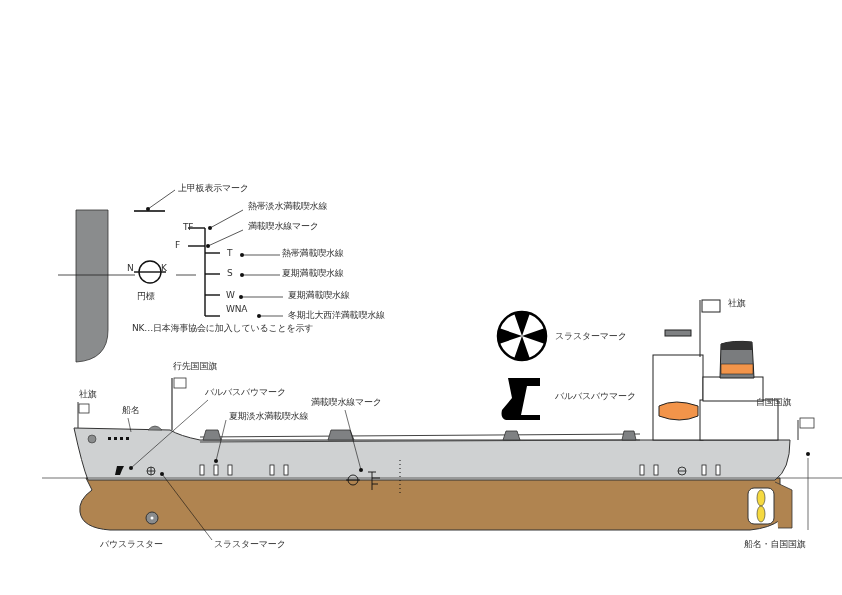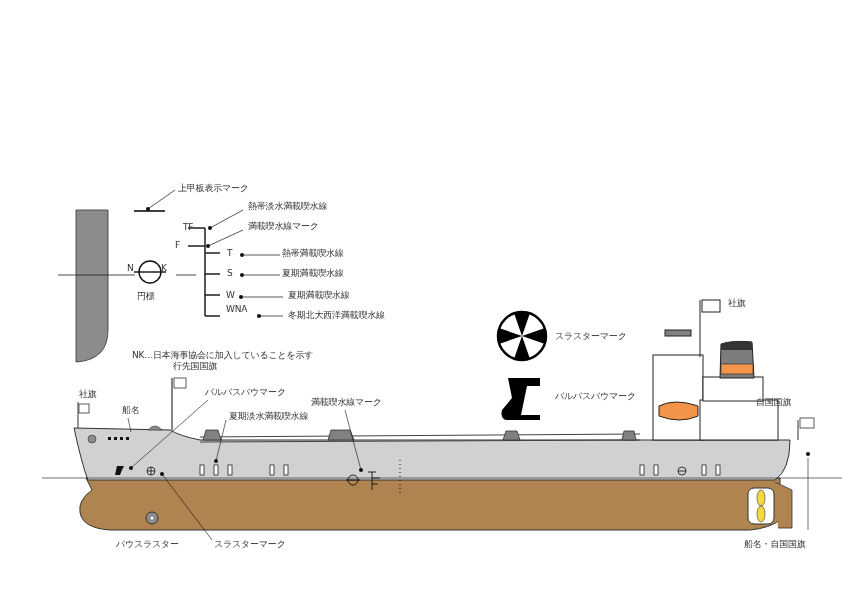--- a/index.html
+++ b/index.html
@@ -146,34 +146,34 @@
 <div class="lbl" style="left:183px;top:223px">TF</div>
 <div class="lbl" style="left:175px;top:241px">F</div>
 <div class="lbl" style="left:227px;top:249px">T</div>
 <div class="lbl" style="left:227px;top:269px">S</div>
 <div class="lbl" style="left:226px;top:291px">W</div>
 <div class="lbl" style="left:226px;top:305px">WNA</div>
 
 <div class="lbl" style="left:127px;top:264px">N</div>
 <div class="lbl" style="left:161px;top:264px">K</div>
 <div class="lbl" style="left:137px;top:292px">円標</div>
-<div class="lbl" style="left:132px;top:351px">NK…日本海事協会に加入していることを示す</div>
+<div class="lbl" style="left:132px;top:324px">NK…日本海事協会に加入していることを示す</div>
 
 <div class="lbl" style="left:555px;top:332px">スラスターマーク</div>
 <div class="lbl" style="left:555px;top:392px">バルバスバウマーク</div>
 
 <div class="lbl" style="left:79px;top:390px">社旗</div>
 <div class="lbl" style="left:122px;top:406px">船名</div>
 <div class="lbl" style="left:173px;top:362px">行先国国旗</div>
 <div class="lbl" style="left:205px;top:388px">バルバスバウマーク</div>
 <div class="lbl" style="left:229px;top:412px">夏期淡水満載喫水線</div>
 <div class="lbl" style="left:311px;top:398px">満載喫水線マーク</div>
 <div class="lbl" style="left:728px;top:299px">社旗</div>
 <div class="lbl" style="left:756px;top:398px">自国国旗</div>
-<div class="lbl" style="left:116px;top:540px">バウスラスター</div>
+<div class="lbl" style="left:100px;top:540px">バウスラスター</div>
 <div class="lbl" style="left:214px;top:540px">スラスターマーク</div>
 <div class="lbl" style="left:744px;top:540px">船名・自国国旗</div>
 
 <svg width="842" height="595" viewBox="0 0 842 595" style="pointer-events:none">
   <line x1="131" y1="432" x2="128" y2="418" stroke="#111" stroke-width="0.6"></line>
   <line x1="131" y1="468" x2="208" y2="400" stroke="#111" stroke-width="0.6"></line>
   <line x1="216" y1="461" x2="226" y2="420" stroke="#111" stroke-width="0.6"></line>
   <line x1="361" y1="470" x2="345" y2="410" stroke="#111" stroke-width="0.6"></line>
   <line x1="162" y1="474" x2="212" y2="540" stroke="#111" stroke-width="0.6"></line>
 </svg>

